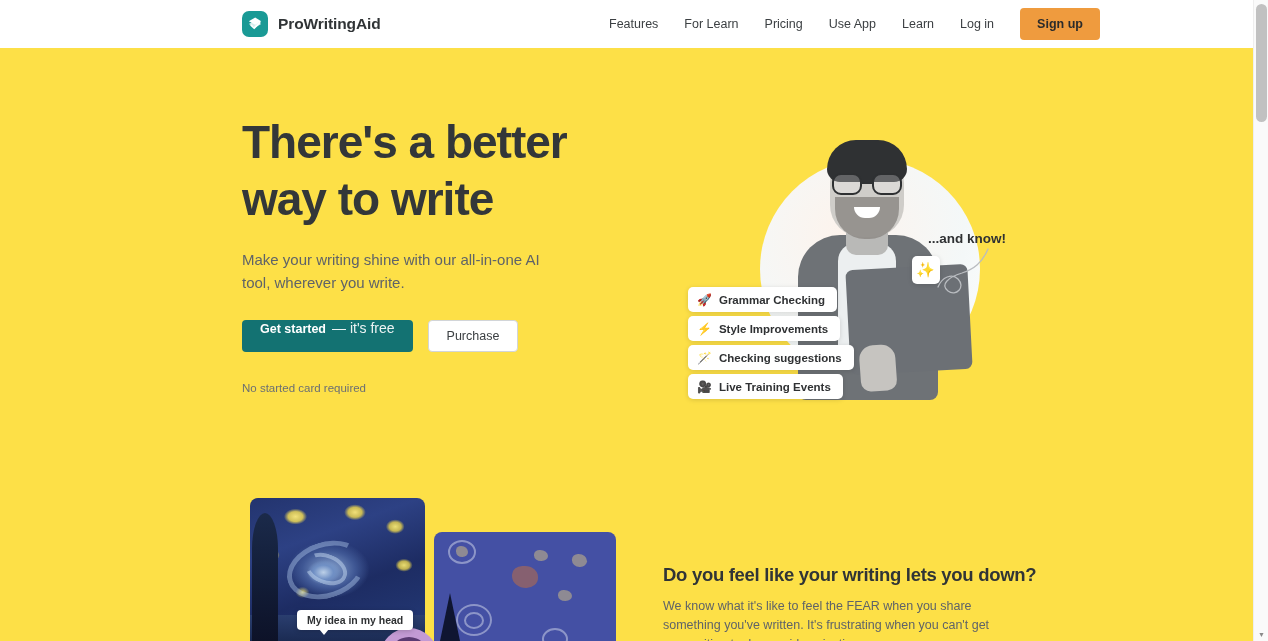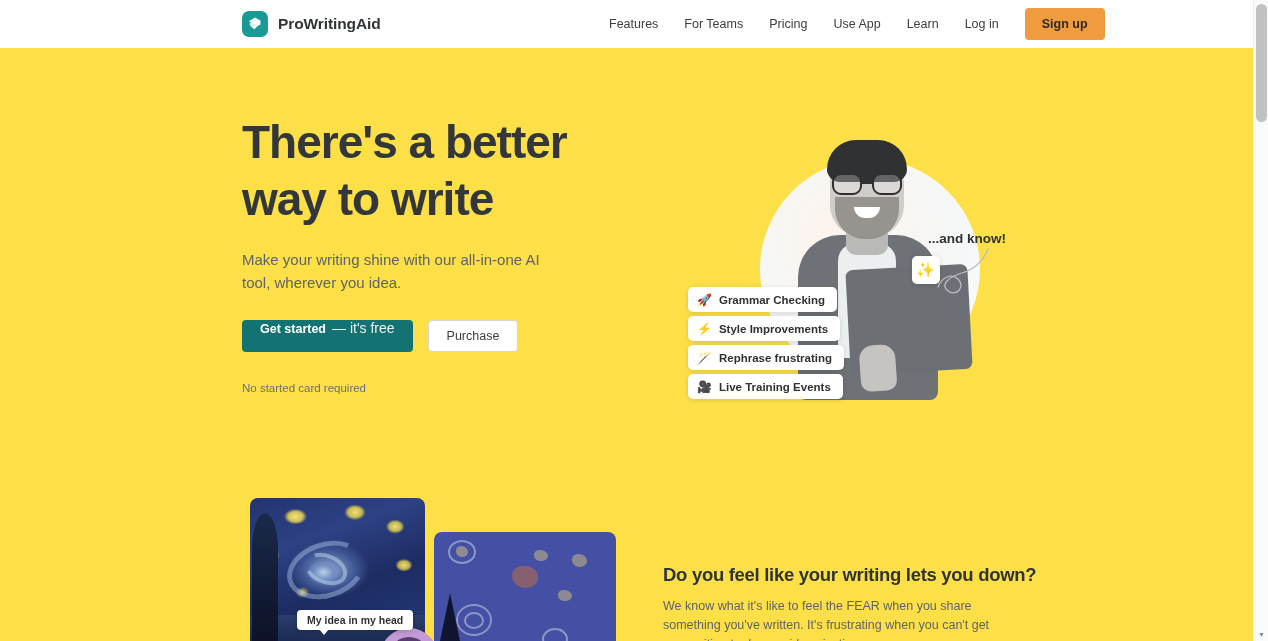--- a/index.html
+++ b/index.html
@@ -565,39 +565,39 @@
             <path d="M1.8 5.2 L8.2 1.6 L14.2 5.2 L8.2 8.8 Z" fill="#ffffff"></path>
             <path d="M1.8 8.0 L8.2 4.4 L14.2 8.0 L8.2 11.6 Z" fill="#ffffff" opacity="0.82"></path>
             <path d="M4.2 9.4 L7.2 12.2 L12.6 6.6" stroke="#ffffff" stroke-width="1.8" fill="none" stroke-linecap="round" stroke-linejoin="round"></path>
           </svg>
         </span>
         <span class="brand-name">ProWritingAid</span>
       </a>
 
       <nav class="main-nav">
         <a class="nav-link" href="#">Features</a>
-        <a class="nav-link" href="#">For Teams</a>
+        <a class="nav-link" href="#">For Learn</a>
         <a class="nav-link" href="#">Pricing</a>
         <a class="nav-link" href="#">Use App</a>
         <a class="nav-link" href="#">Learn</a>
         <a class="nav-link" href="#">Log in</a>
         <button class="signup-btn">Sign up</button>
       </nav>
 
     </header>
 
     <section class="hero">
 
       <div class="hero-copy">
         <h1 class="hero-title">
           <span>There's a better</span><br>
           <span>way to write</span>
         </h1>
 
-        <p class="hero-sub">Make your writing shine with our all-in-one AI tool, wherever you idea.</p>
+        <p class="hero-sub">Make your writing shine with our all-in-one AI tool, wherever you write.</p>
 
         <div class="hero-buttons">
           <button class="btn-primary">
             <span>Get started</span>
             <span class="sub">— it's free</span>
           </button>
           <button class="btn-outline">Purchase</button>
         </div>
 
         <p class="hero-note">No started card required</p>
@@ -642,21 +642,21 @@
           <div class="feature-pill">
             <span class="emoji">🚀</span>
             <span>Grammar Checking</span>
           </div>
           <div class="feature-pill">
             <span class="emoji">⚡</span>
             <span>Style Improvements</span>
           </div>
           <div class="feature-pill">
             <span class="emoji">🪄</span>
-            <span>Rephrase frustrating</span>
+            <span>Checking suggestions</span>
           </div>
           <div class="feature-pill">
             <span class="emoji">🎥</span>
             <span>Live Training Events</span>
           </div>
         </div>
 
       </div>
     </section>
 

